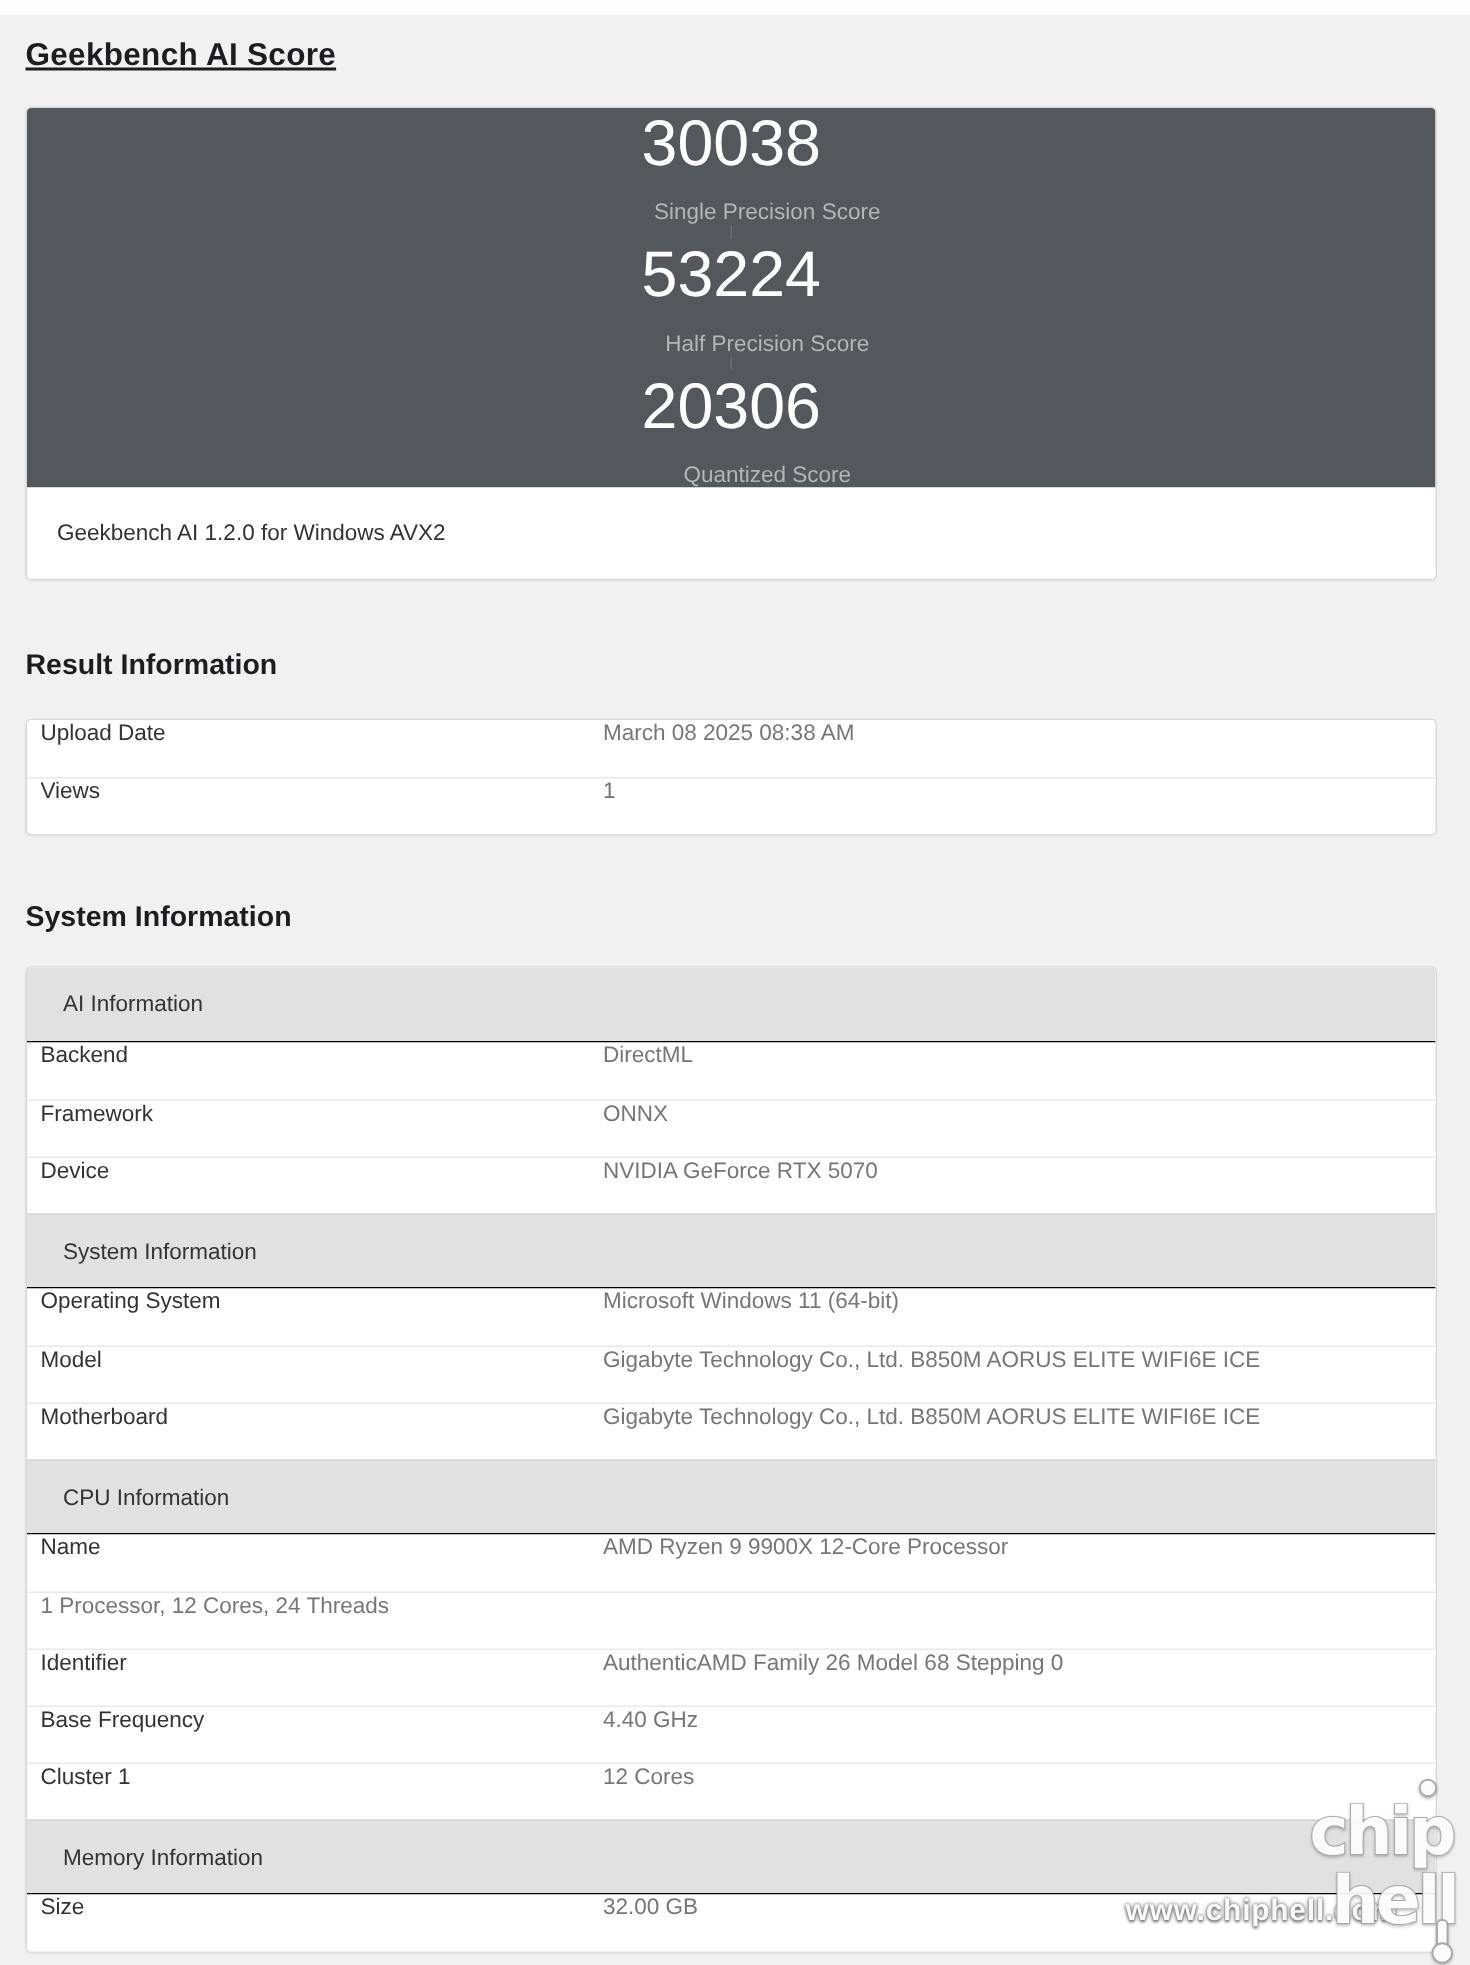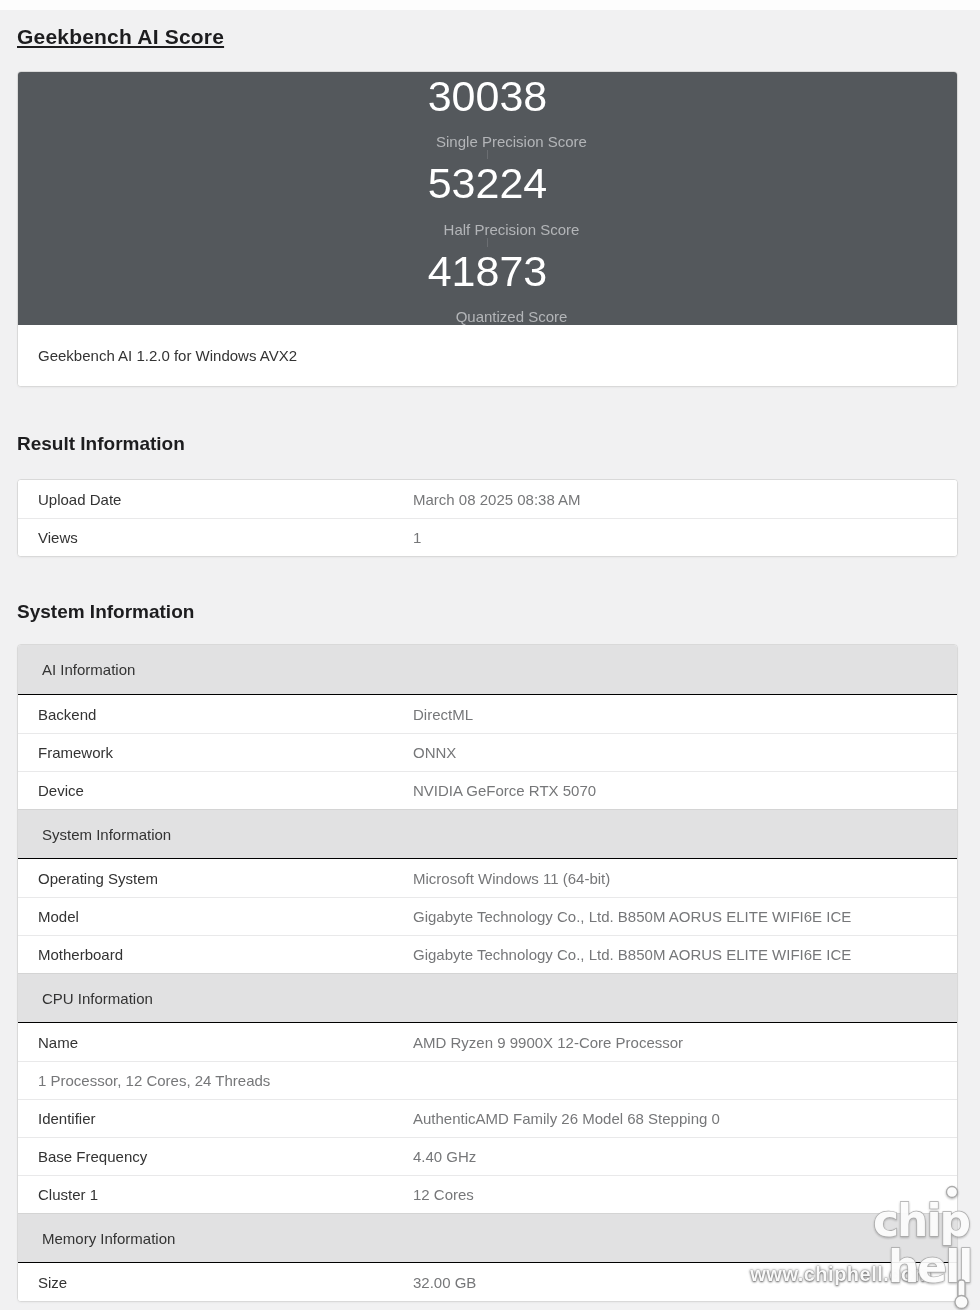--- a/index.html
+++ b/index.html
@@ -102,22 +102,22 @@
     background: var(--header-bg, #e1e1e2);
     color: #333333;
     font-size: 15px;
     border-bottom: 1px solid #000000;
   }
   .group-header + .row { border-top: none; }
   .group-header.not-first { border-top: 1px solid #d4d4d4; }
   .row {
     min-height: 38px;
     display: flex;
-    align-items: center;
-    padding: 0 20px;
+    align-items: flex-start;
+    padding: 0 9px;
     border-top: 1px solid #e9e9ea;
     font-size: 15px;
     background: #fff;
   }
   .row:first-child { border-top: none; }
   .row-label {
     flex: 0 0 375px;
     color: #333333;
   }
   .row-value {
@@ -167,21 +167,21 @@
         <div class="score-value">30038</div>
         <div class="score-label">Single Precision Score</div>
       </div>
       <div class="score-sep"></div>
       <div class="score-col">
         <div class="score-value">53224</div>
         <div class="score-label">Half Precision Score</div>
       </div>
       <div class="score-sep"></div>
       <div class="score-col">
-        <div class="score-value">41873</div>
+        <div class="score-value">20306</div>
         <div class="score-label">Quantized Score</div>
       </div>
     </div>
     <div class="score-subtitle">Geekbench AI 1.2.0 for Windows AVX2</div>
   </div>
 
   <h2 class="section-heading result-heading">Result Information</h2>
 
   <div class="table-card">
     <div class="row">

